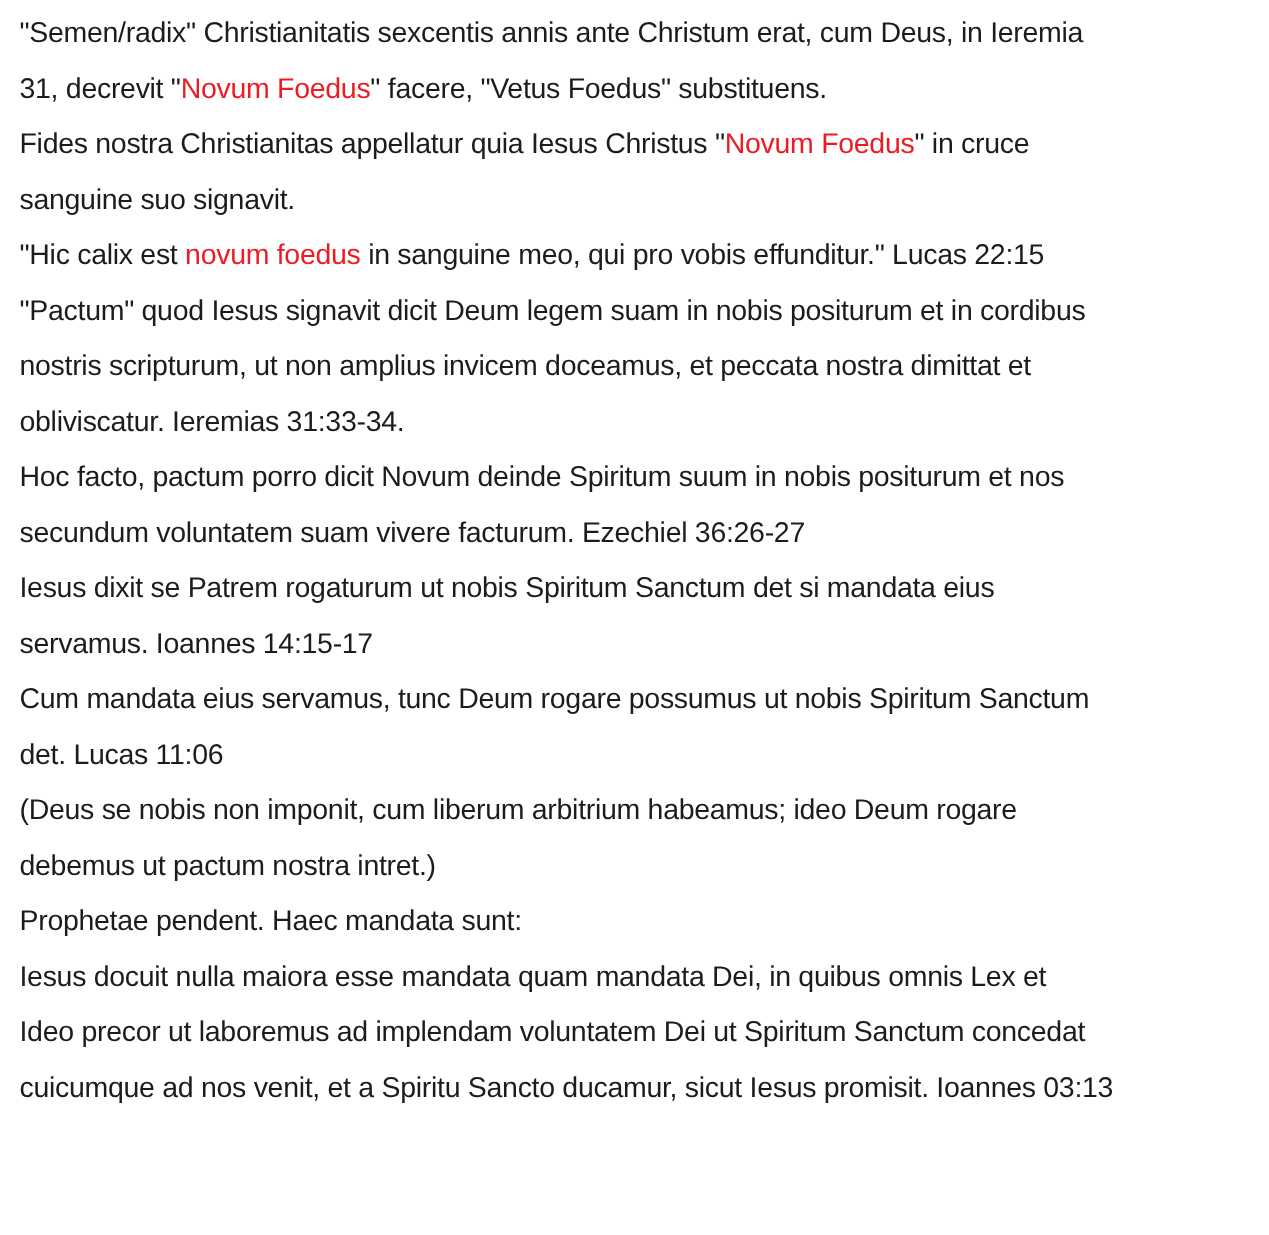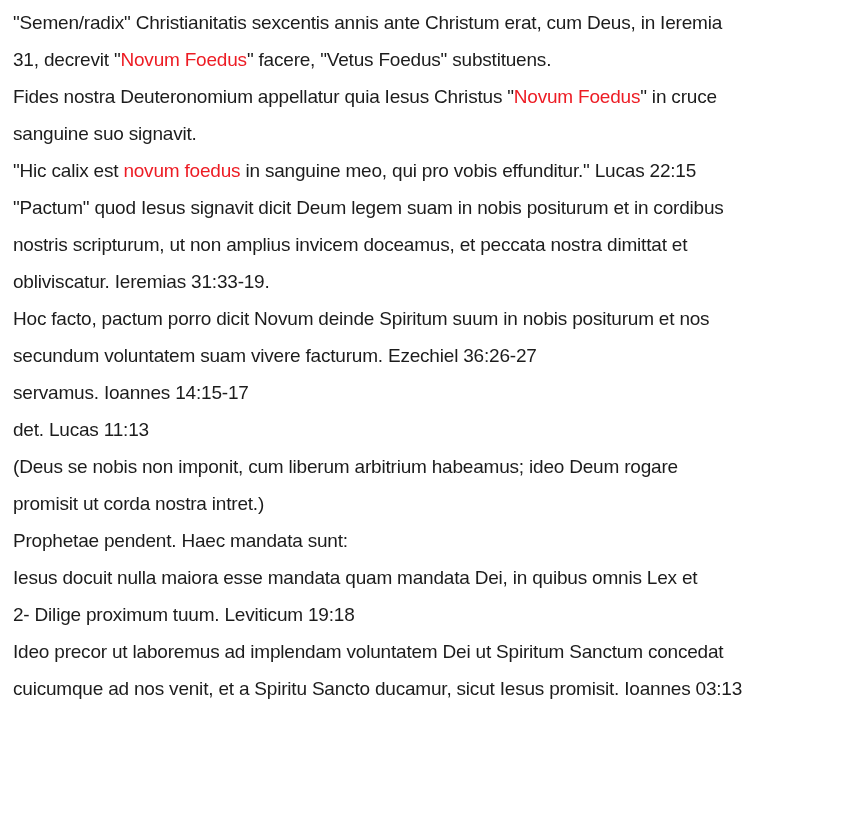--- a/index.html
+++ b/index.html
@@ -31,31 +31,32 @@
     color: var(--hl, #ed1c24);
   }
 </style>
 </head>
 <body>
 
 <div class="page">
   <div class="doc-body">
       <div class="line"><span>"Semen/radix" Christianitatis sexcentis annis ante Christum erat, cum Deus, in Ieremia</span></div>
       <div class="line"><span>31, decrevit "</span><span class="hl">Novum Foedus</span><span>" facere, "Vetus Foedus" substituens.</span></div>
-      <div class="line"><span>Fides nostra Deuteronomium appellatur quia Iesus Christus "</span><span class="hl">Novum Foedus</span><span>" in cruce</span></div>
+      <div class="line"><span>Fides nostra Christianitas appellatur quia Iesus Christus "</span><span class="hl">Novum Foedus</span><span>" in cruce</span></div>
       <div class="line"><span>sanguine suo signavit.</span></div>
       <div class="line"><span>"Hic calix est </span><span class="hl">novum foedus</span><span> in sanguine meo, qui pro vobis effunditur." Lucas 22:15</span></div>
       <div class="line"><span>"Pactum" quod Iesus signavit dicit Deum legem suam in nobis positurum et in cordibus</span></div>
       <div class="line"><span>nostris scripturum, ut non amplius invicem doceamus, et peccata nostra dimittat et</span></div>
-      <div class="line"><span>obliviscatur. Ieremias 31:33-19.</span></div>
+      <div class="line"><span>obliviscatur. Ieremias 31:33-34.</span></div>
       <div class="line"><span>Hoc facto, pactum porro dicit Novum deinde Spiritum suum in nobis positurum et nos</span></div>
       <div class="line"><span>secundum voluntatem suam vivere facturum. Ezechiel 36:26-27</span></div>
+      <div class="line"><span>Iesus dixit se Patrem rogaturum ut nobis Spiritum Sanctum det si mandata eius</span></div>
       <div class="line"><span>servamus. Ioannes 14:15-17</span></div>
-      <div class="line"><span>det. Lucas 11:13</span></div>
+      <div class="line"><span>Cum mandata eius servamus, tunc Deum rogare possumus ut nobis Spiritum Sanctum</span></div>
+      <div class="line"><span>det. Lucas 11:06</span></div>
       <div class="line"><span>(Deus se nobis non imponit, cum liberum arbitrium habeamus; ideo Deum rogare</span></div>
-      <div class="line"><span>promisit ut corda nostra intret.)</span></div>
+      <div class="line"><span>debemus ut pactum nostra intret.)</span></div>
       <div class="line"><span>Prophetae pendent. Haec mandata sunt:</span></div>
       <div class="line"><span>Iesus docuit nulla maiora esse mandata quam mandata Dei, in quibus omnis Lex et</span></div>
-      <div class="line"><span>2- Dilige proximum tuum. Leviticum 19:18</span></div>
       <div class="line"><span>Ideo precor ut laboremus ad implendam voluntatem Dei ut Spiritum Sanctum concedat</span></div>
       <div class="line"><span>cuicumque ad nos venit, et a Spiritu Sancto ducamur, sicut Iesus promisit. Ioannes 03:13</span></div>
     </div>
 </div>
 
 </body></html>

